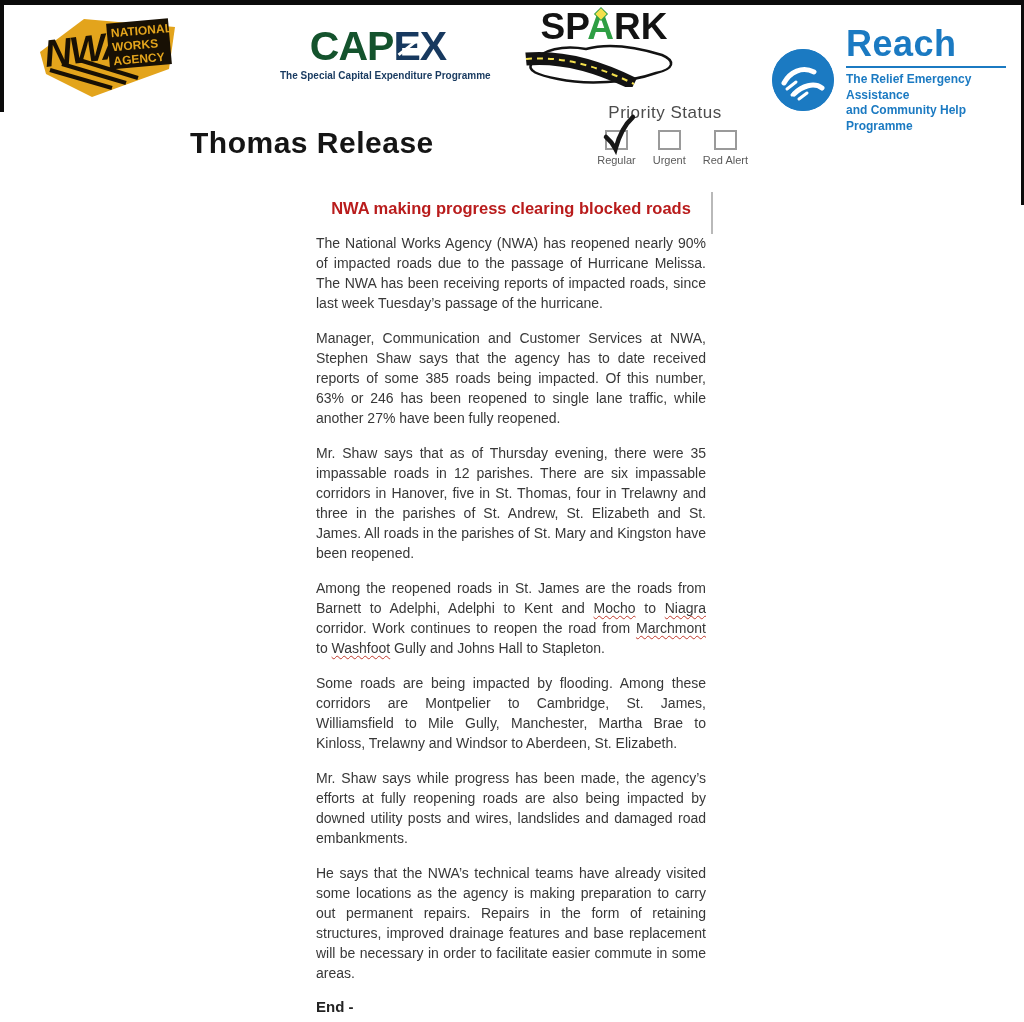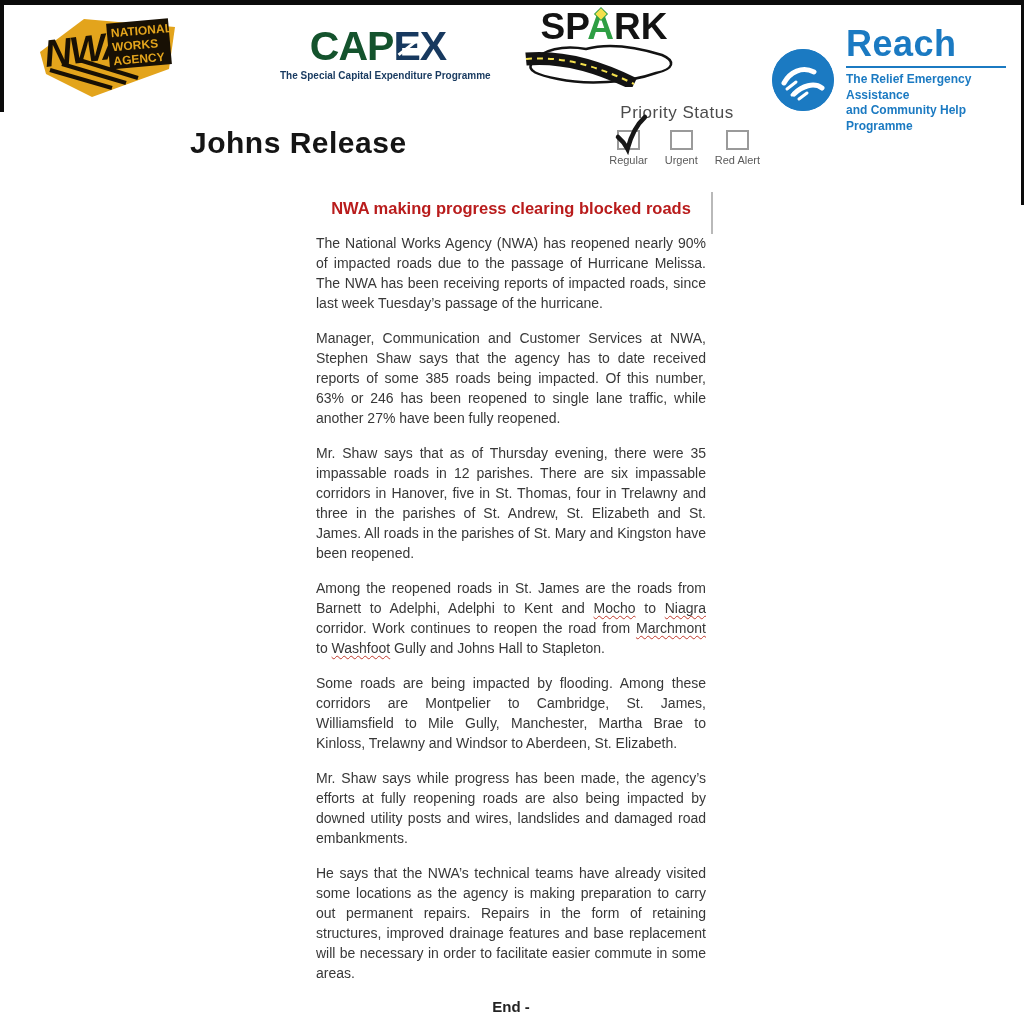--- a/index.html
+++ b/index.html
@@ -31,41 +31,41 @@
   .reach-circle { width:62px; height:62px; border-radius:50%; background:#1B7AC2; flex:0 0 auto; }
   .reach-text { display:flex; flex-direction:column; }
   .reach-title { font-size:36px; font-weight:bold; color:#1B7AC2; line-height:1; letter-spacing:0.5px; }
   .reach-rule { height:2px; background:#1B7AC2; margin:4px 0 4px; width:160px; }
   .reach-tagline { font-size:12px; line-height:1.3; color:#1B7AC2; font-weight:bold; }
 
   
   .press-release { position:absolute; left:190px; top:126px; font-size:30px; font-weight:800; color:#151515; letter-spacing:0.5px; }
 
   
-  .priority { position:absolute; left:594px; top:103px; width:166px; text-align:center; }
+  .priority { position:absolute; left:582px; top:103px; width:166px; text-align:center; }
   .priority-title { font-size:17px; color:#4c4c4c; letter-spacing:0.5px; margin-bottom:7px; }
   .priority-row { display:flex; justify-content:flex-end; align-items:flex-start; gap:17px; }
   .pr-opt { display:flex; flex-direction:column; align-items:center; }
   .pr-box { width:19px; height:16px; border:2px solid #9a9a9a; position:relative; background:#fff; }
   .pr-box svg.check { position:absolute; left:-5px; top:-17px; width:34px; height:38px; overflow:visible; }
   .pr-label { margin-top:4px; font-size:11px; color:#5a5a5a; white-space:nowrap; }
 
   
   .tick-line { position:absolute; left:711px; top:192px; width:2px; height:42px; background:#b9b9b9; }
 
   
   .article { position:absolute; left:316px; top:199px; width:390px; }
   .article-title { font-size:16.5px; font-weight:bold; color:#b91c1c; text-align:center; margin:0 0 15px 0; }
   .article p { font-size:14px; line-height:20px; color:#383838; text-align:justify; margin:0 0 15px 0; }
   .article .spell {
     text-decoration: underline wavy #c0392b 1px;
     text-decoration-skip-ink:none;
     text-underline-offset:2px;
   }
-  .end-mark { text-align:center; font-weight:bold; font-size:15px; color:#232323; margin-top:1px; }
+  .end-mark { text-align:left; font-weight:bold; font-size:15px; color:#232323; margin-top:1px; }
 </style>
 </head>
 <body>
 
 <div class="edge-top"></div>
 <div class="edge-left"></div>
 <div class="edge-right"></div>
 
 <svg class="logo-nwa" viewBox="0 0 146 88">
   <polygon points="6,40 50,7 141,15 135,57 58,85 12,62" fill="#E3A41C"></polygon>
@@ -118,21 +118,21 @@
   <div class="reach-text">
     <div class="reach-title">Reach</div>
     <div class="reach-rule"></div>
     <div class="reach-tagline">
       <div>The Relief Emergency Assistance</div>
       <div>and Community Help Programme</div>
     </div>
   </div>
 </div>
 
-<div class="press-release">Johns Release</div>
+<div class="press-release">Thomas Release</div>
 
 <div class="priority">
   <div class="priority-title">Priority Status</div>
   <div class="priority-row">
       <div class="pr-opt">
         <div class="pr-box">
           <svg class="check" viewBox="0 0 34 38">
             <path d="M4,22 Q10,27 13.5,34 Q19,13 31,2" fill="none" stroke="#171717" stroke-width="4.5" stroke-linecap="round"></path>
           </svg>
         </div>

